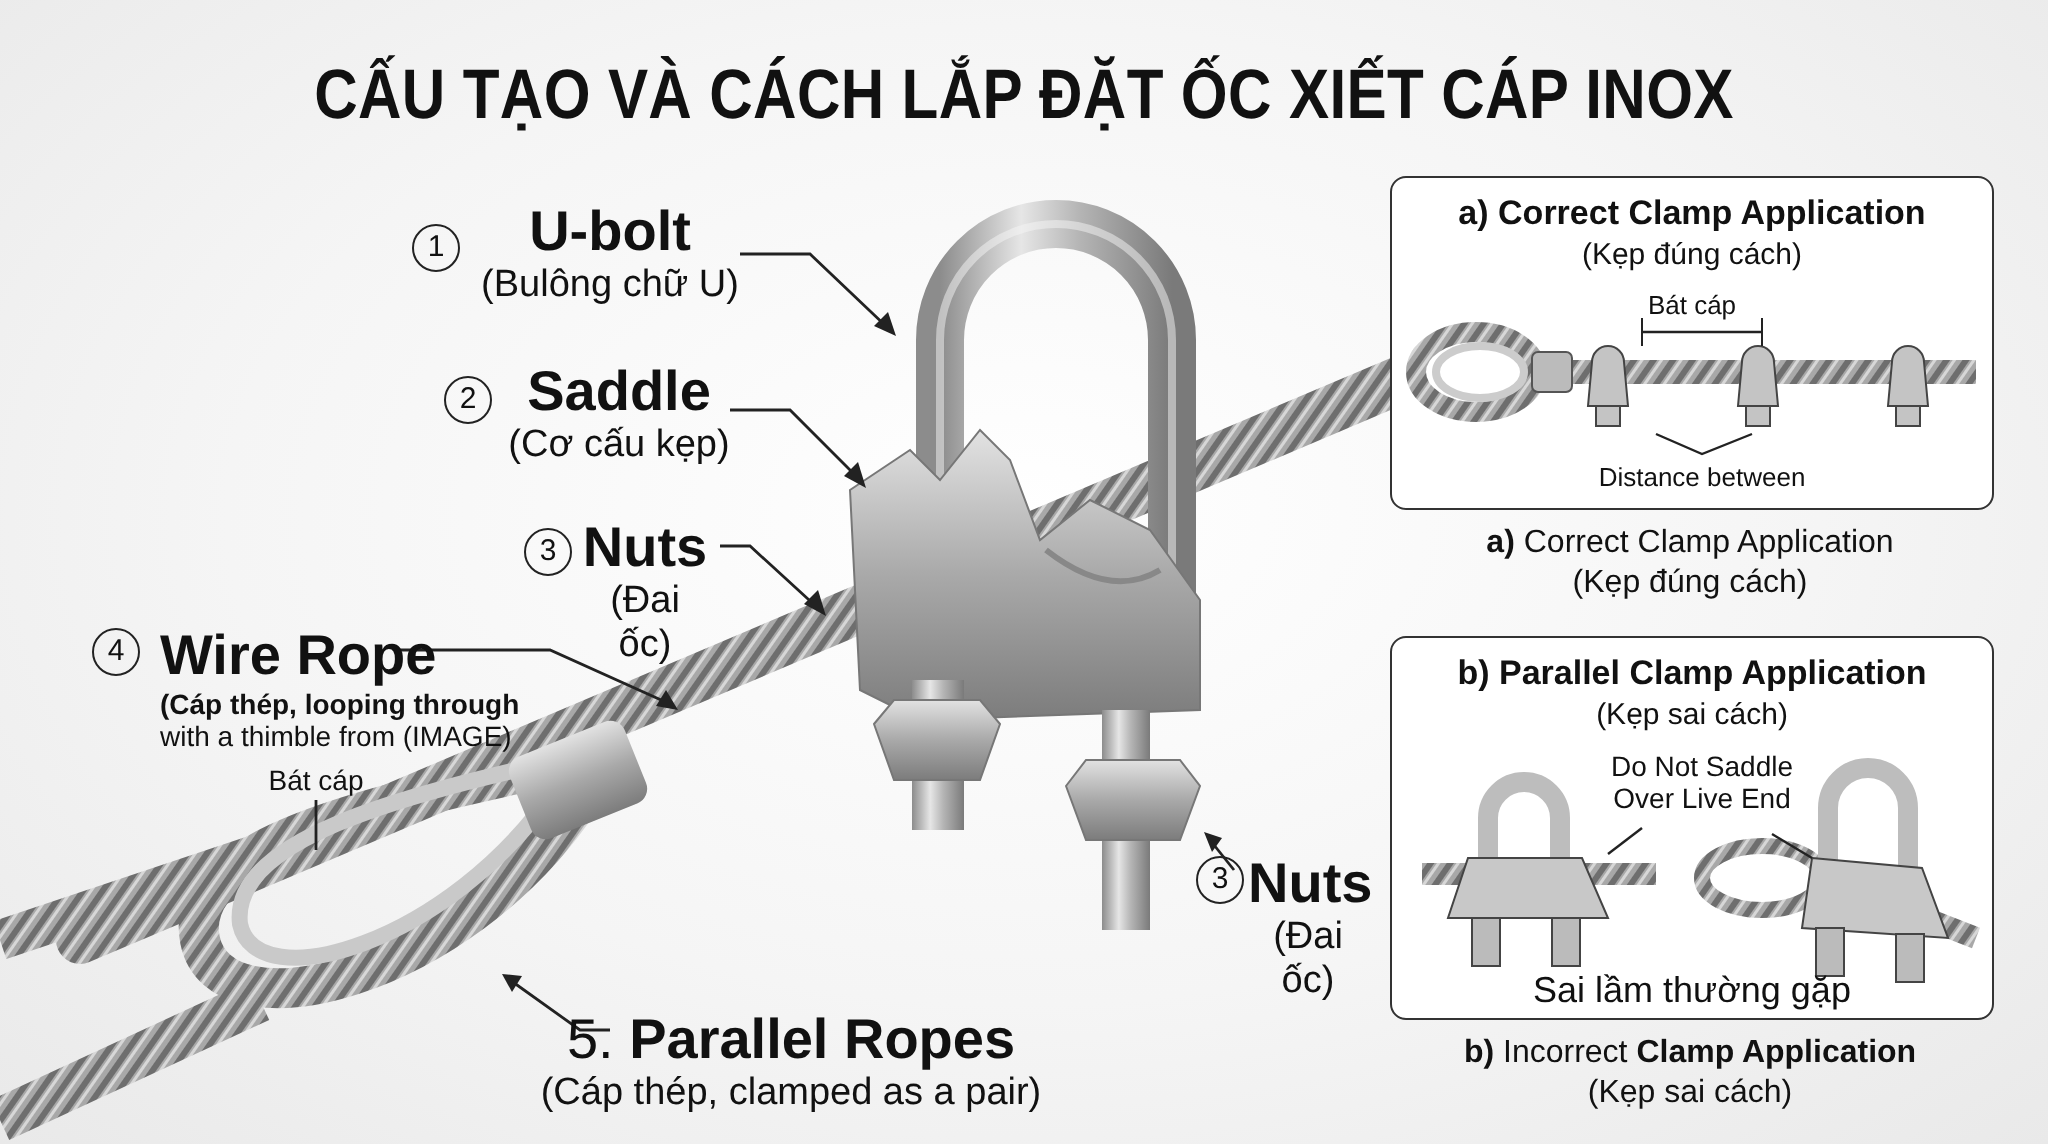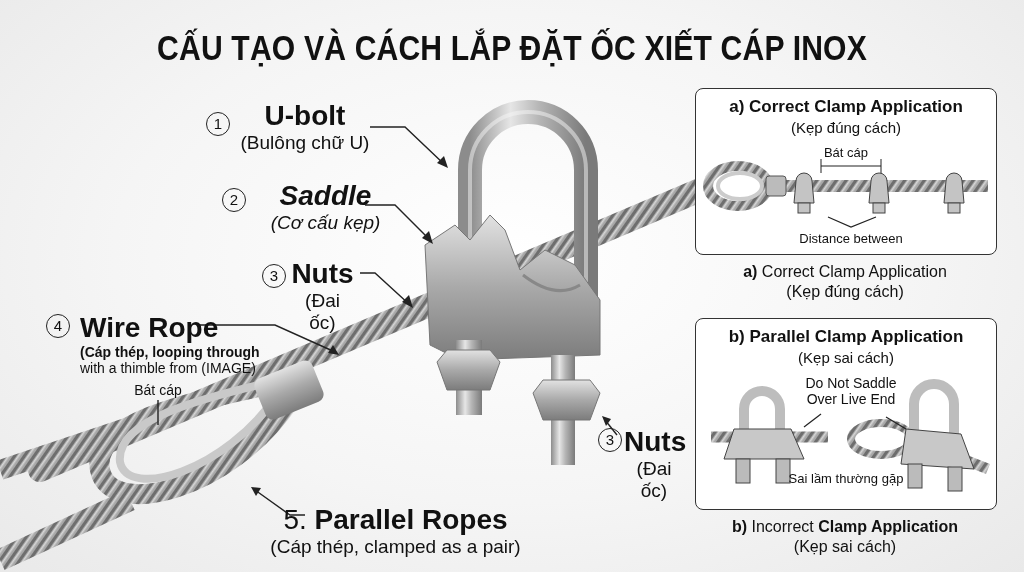--- a/index.html
+++ b/index.html
@@ -100,21 +100,21 @@
     <polygon points="251,487 261,488 256,496"></polygon>
   </g>
 </svg>
 
 <div class="lbl" style="left:240px;top:100px;width:130px;">
   <div class="main">U-bolt</div>
   <div class="sub">(Bulông chữ U)</div>
 </div>
 <span class="num" style="left:206px;top:112px;">1</span>
 
-<div class="lbl" style="left:268px;top:180px;width:115px;font-style:italic;">
+<div class="lbl" style="left:252px;top:180px;width:115px;">
   <div class="main">Saddle</div>
   <div class="sub">(Cơ cấu kẹp)</div>
 </div>
 <span class="num" style="left:222px;top:188px;">2</span>
 
 <div class="lbl" style="left:290px;top:258px;width:65px;">
   <div class="main">Nuts</div>
   <div class="sub">(Đai ốc)</div>
 </div>
 <span class="num" style="left:262px;top:264px;">3</span>
@@ -187,18 +187,18 @@
     <path d="M 210 70 L 265 75 L 278 110 L 205 105 Z" fill="#c8c8c8" stroke="#444"></path>
     <rect x="212" y="105" width="14" height="24" fill="#bbb" stroke="#444"></rect>
     <rect x="252" y="108" width="14" height="24" fill="#bbb" stroke="#444"></rect>
     <path d="M 125 55 L 108 68" stroke="#222" stroke-width="1.2"></path>
     <path d="M 190 58 L 210 70" stroke="#222" stroke-width="1.2"></path>
   </svg>
   <div class="small" style="left:95px;top:56px;width:120px;font-size:14px;line-height:1.15;">
     <div>Do Not Saddle</div>
     <div>Over Live End</div>
   </div>
-  <div class="small" style="left:70px;top:152px;width:160px;font-size:13px;">Sai lầm thường gặp</div>
+  <div class="small" style="left:70px;top:166px;width:160px;font-size:18px;">Sai lầm thường gặp</div>
 </div>
 <div class="cap" style="left:695px;top:517px;width:300px;">
   <div><b>b)</b> <span>Incorrect</span> <b>Clamp Application</b></div>
   <div>(Kẹp sai cách)</div>
 </div>
 
 </body></html>

